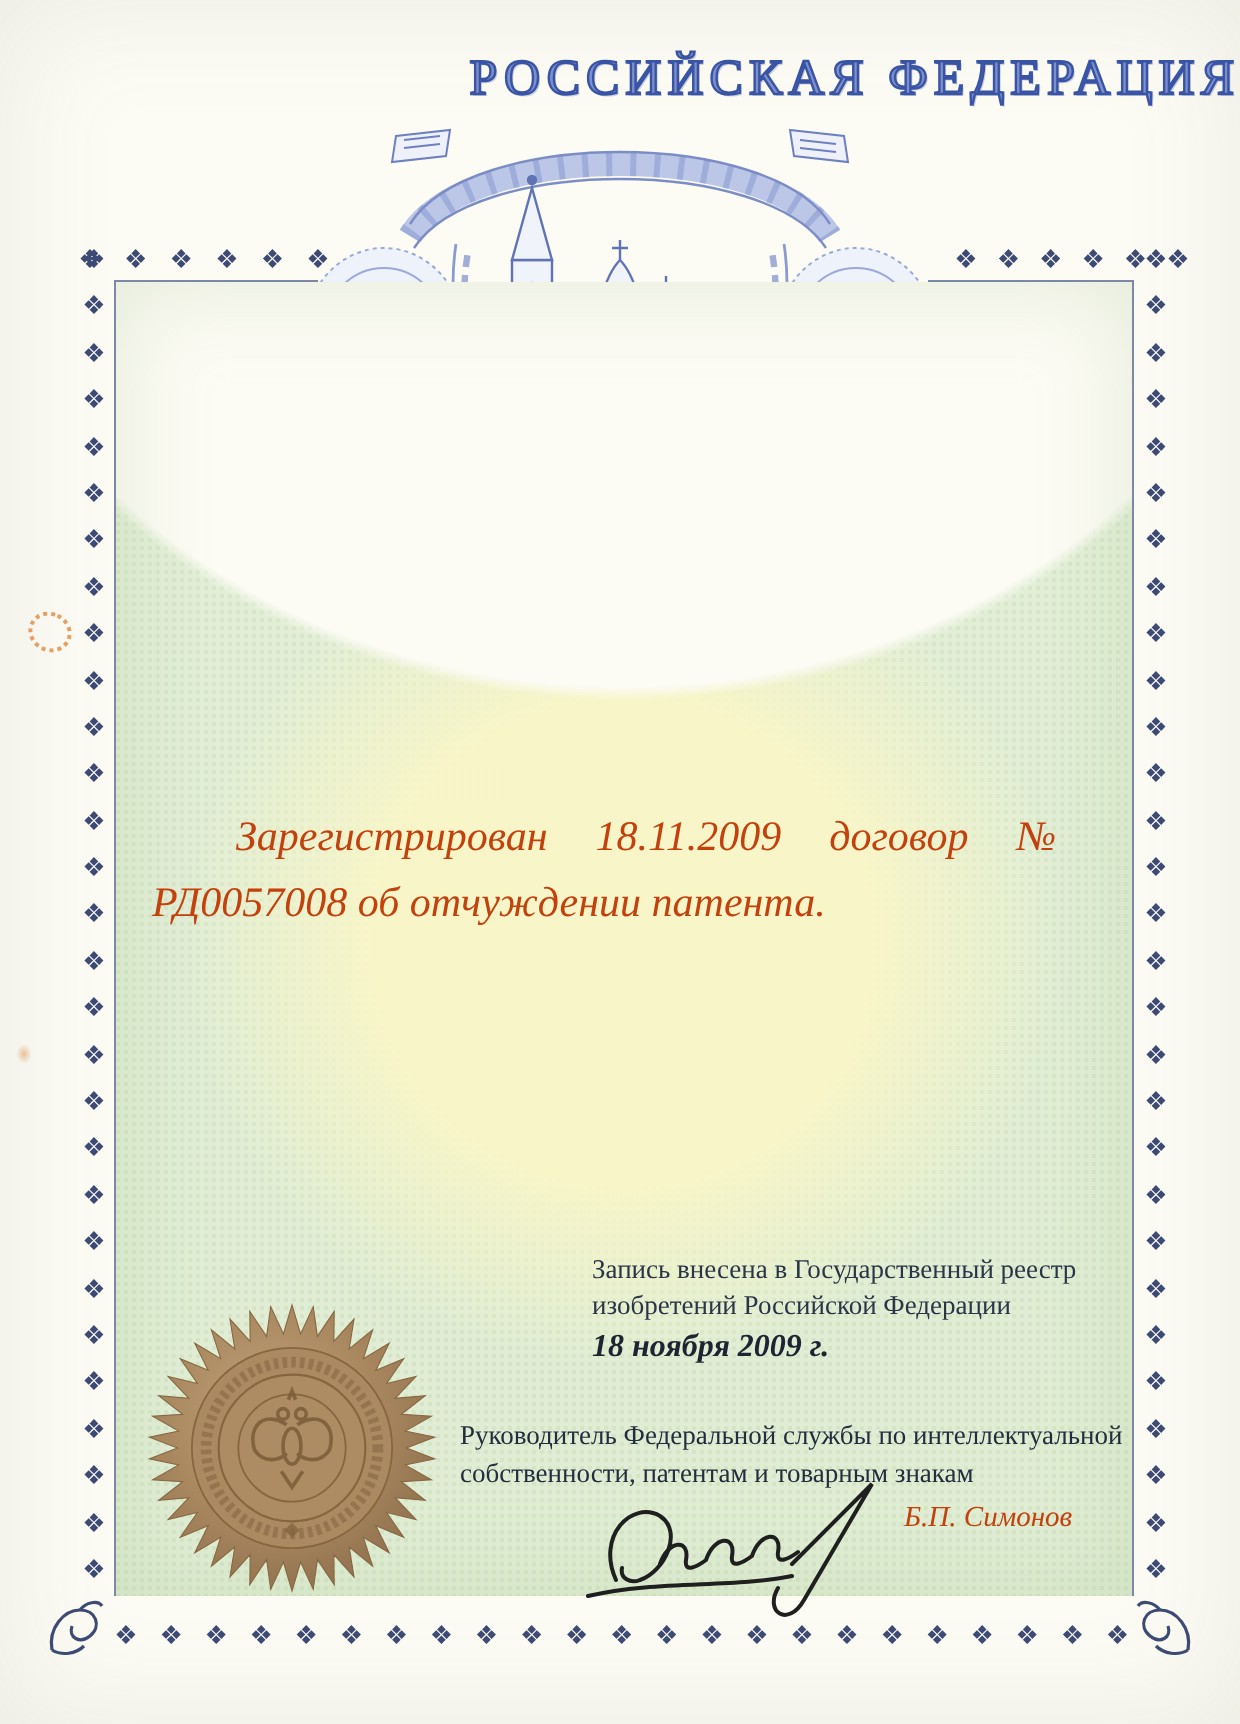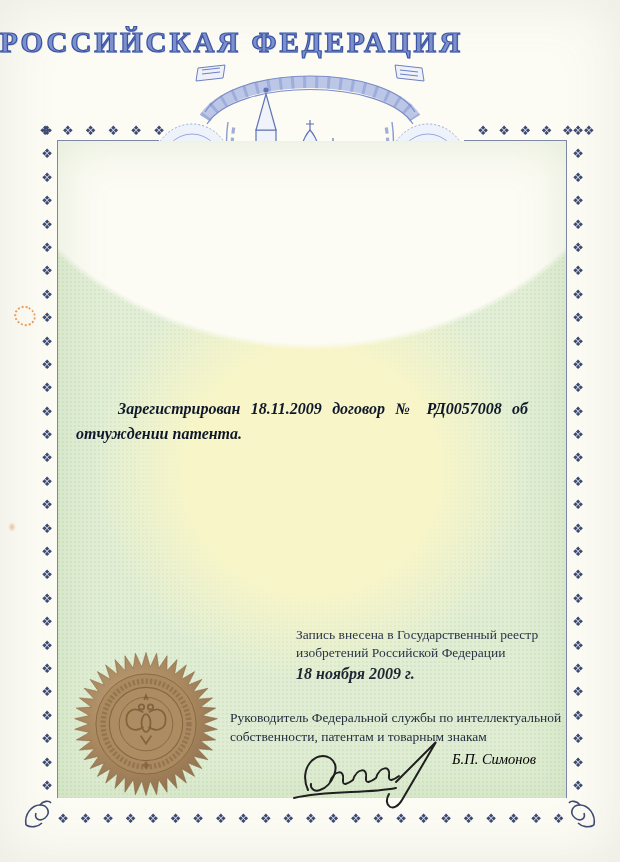--- a/index.html
+++ b/index.html
@@ -4,22 +4,22 @@
 <style>
   html,body{margin:0;padding:0;background:#e8e8e4;}
   .page{
     position:relative;width:620px;height:862px;margin:0 auto;overflow:hidden;
     background:#fcfbf4;
     font-family:"Liberation Serif","DejaVu Serif",serif;
     box-shadow:inset 0 0 60px rgba(120,120,110,.12);
   }
   
   .country-title{
-    position:absolute;top:26px;left:0;width:100%;text-align:left;
-    font-size:29px;font-weight:bold;letter-spacing:3px;
+    position:absolute;top:26px;left:0;width:100%;text-align:right;
+    font-size:25px;font-weight:normal;letter-spacing:3px;
     color:#7d90cc;-webkit-text-stroke:1.2px #3a54a5;
     text-shadow:1px 1px 0 rgba(58,84,165,.25);
     white-space:nowrap;
   }
   
   .applique-band{
     position:absolute;left:140px;top:256px;width:334px;height:13px;
     background-image:radial-gradient(circle,#d98a74 1.1px, rgba(236,200,188,.55) 1.3px);
     background-size:5px 5px;border-radius:2px;opacity:.9;
   }
@@ -60,30 +60,30 @@
   .rule.h{height:1px;top:140px;width:102px;}
   
   .orn-row,.orn-col{position:absolute;display:flex;justify-content:space-between;}
   .orn-col{flex-direction:column;align-items:center;width:16px;}
   .orn{font-family:"DejaVu Sans",sans-serif;font-size:13px;line-height:1;color:#3c4a74;
        width:14px;text-align:center;user-select:none;}
   .corner-flourish{position:absolute;width:32px;height:32px;}
   .corner-flourish.right{transform:scaleX(-1);}
   
   .para{
-    position:absolute;font-weight:bold;font-style:italic;
-    font-size:16px;line-height:1.55;color:#0f172a;text-align:justify;text-indent:42px;
+    position:absolute;font-weight:normal;font-style:italic;
+    font-size:21px;line-height:1.55;color:#c2410c;text-align:justify;text-indent:42px;
   }
   .para.p1{left:76px;top:381px;width:452px;}
   .para.p2{left:74px;top:441px;width:482px;}
   .registry{position:absolute;left:296px;top:626px;width:262px;color:#2a3547;font-size:13.5px;line-height:1.3;}
   .registry .date{font-weight:bold;font-style:italic;font-size:16px;color:#1c2531;margin-top:3px;}
   .official{position:absolute;left:230px;top:709px;width:354px;
             font-size:13.5px;line-height:1.38;color:#222e3e;}
-  .official-name{position:absolute;left:452px;top:751px;font-style:italic;font-size:14.5px;color:#000000;}
+  .official-name{position:absolute;left:452px;top:751px;font-style:italic;font-size:14.5px;color:#c2410c;}
   .sig-svg{position:absolute;left:288px;top:738px;}
   
   .vignette{position:absolute;left:150px;top:60px;}
   .seal{position:absolute;left:70px;top:648px;}
   .stain{position:absolute;border-radius:50%;}
   .stain.big{left:14px;top:306px;width:18px;height:16px;border:2.5px dotted rgba(224,130,50,.75);transform:rotate(25deg);}
   .stain.small{left:8px;top:522px;width:8px;height:10px;background:radial-gradient(rgba(217,150,90,.55),rgba(217,150,90,0) 70%);}
 </style>
 </head>
 <body>

